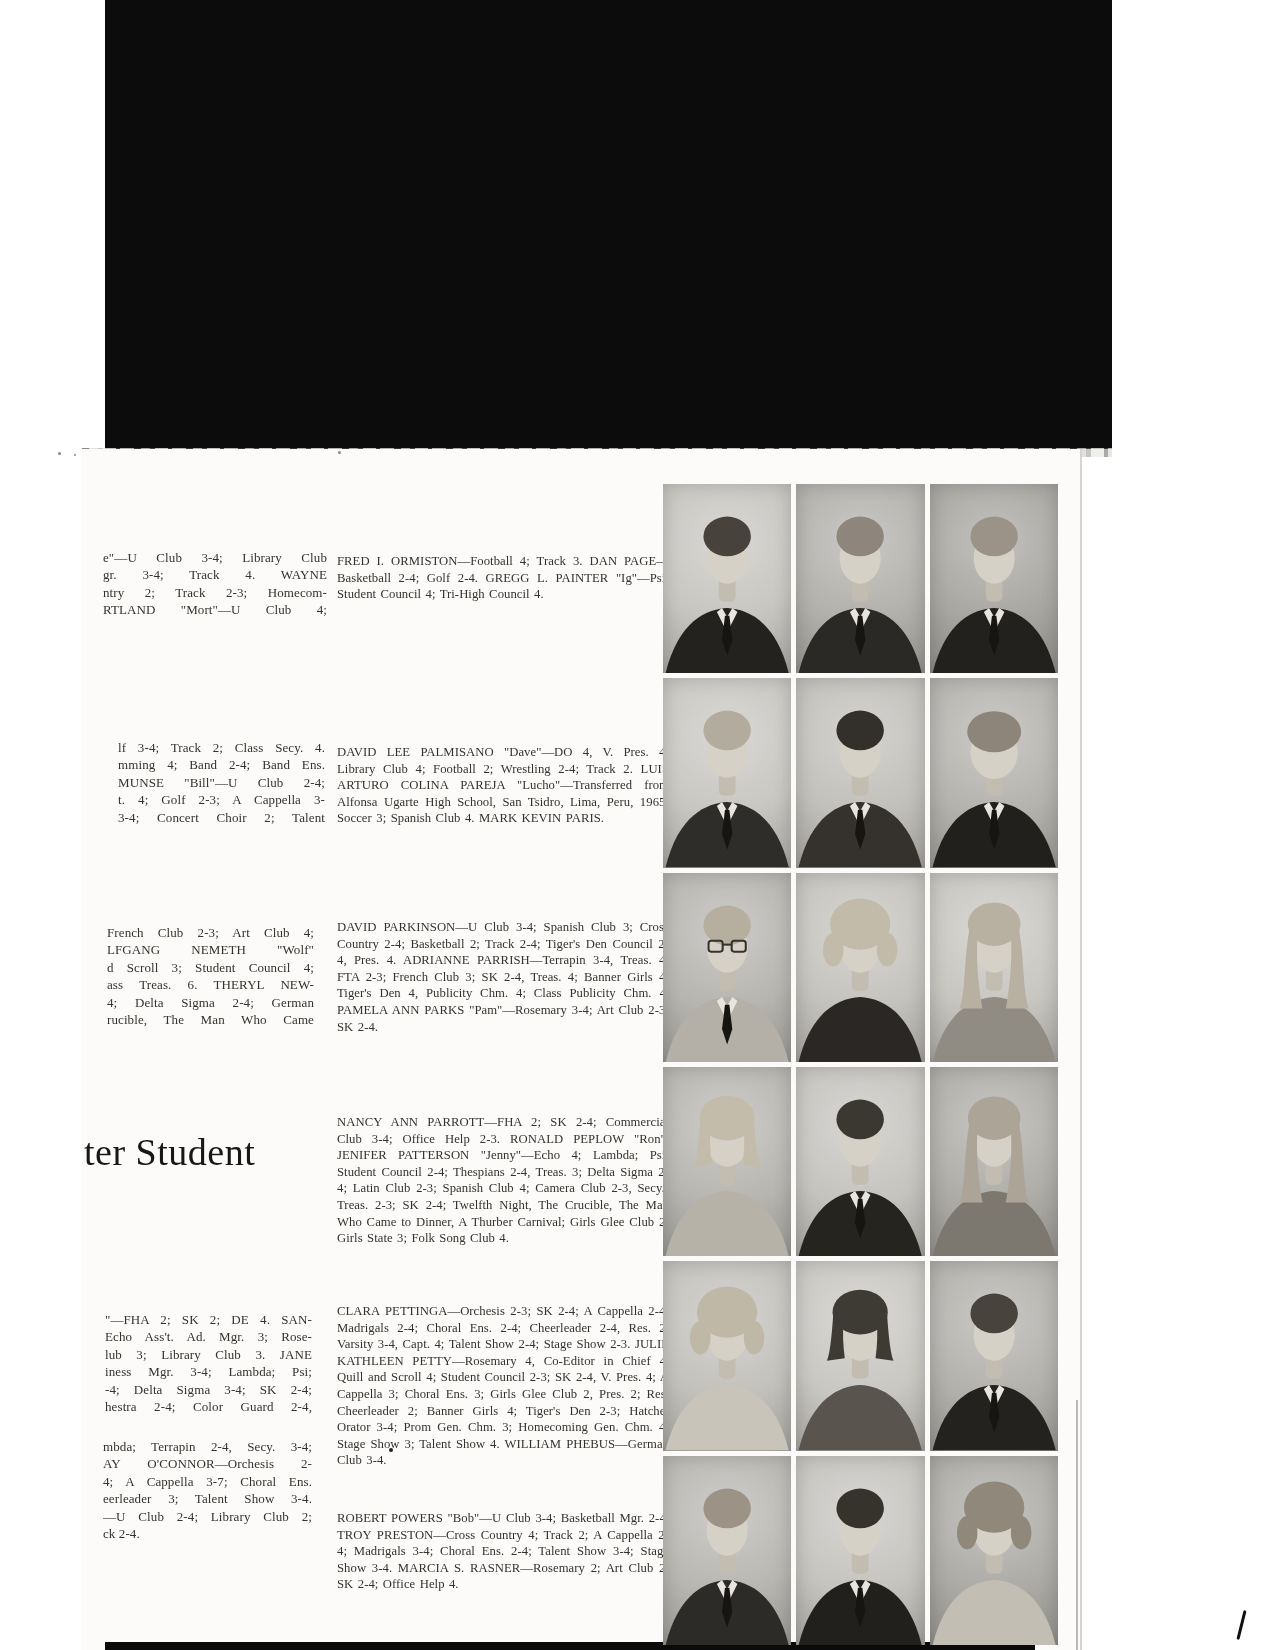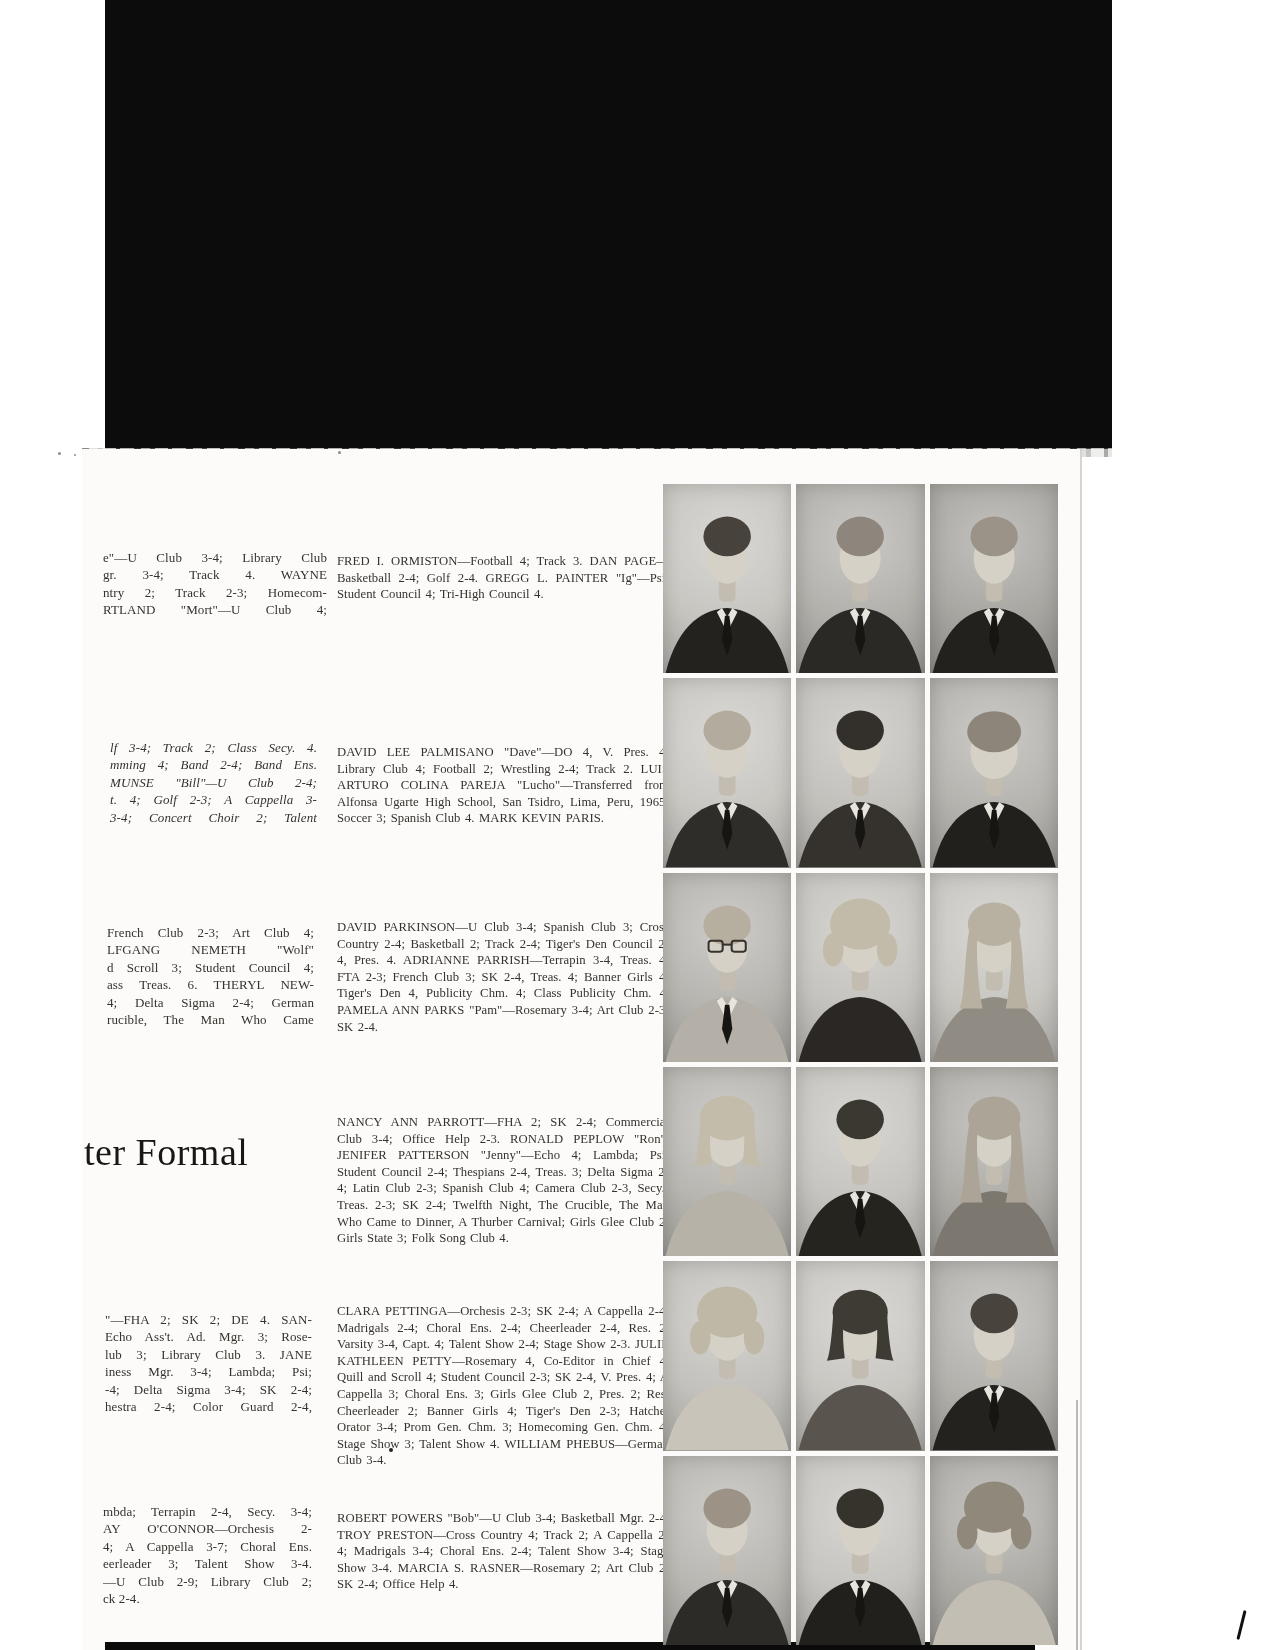--- a/index.html
+++ b/index.html
@@ -57,21 +57,21 @@
   <div class="speck" style="left:74px;top:454px;width:2px;height:2px;"></div>
   <div class="speck" style="left:338px;top:451px;width:3px;height:3px;"></div>
 
   <div>
     <div class="text-block" style="left:103px;top:549px;width:224px;">
         <div class="cut-line just">e"—U Club 3-4; Library Club</div>
         <div class="cut-line just">gr. 3-4; Track 4. WAYNE</div>
         <div class="cut-line just">ntry 2; Track 2-3; Homecom-</div>
         <div class="cut-line just">RTLAND "Mort"—U Club 4;</div>
       </div>
-    <div class="text-block" style="left:110px;top:739px;width:207px;font-style:italic;">
+    <div class="text-block" style="left:118px;top:739px;width:207px;">
         <div class="cut-line just">lf 3-4; Track 2; Class Secy. 4.</div>
         <div class="cut-line just">mming 4; Band 2-4; Band Ens.</div>
         <div class="cut-line just">MUNSE "Bill"—U Club 2-4;</div>
         <div class="cut-line just">t. 4; Golf 2-3; A Cappella 3-</div>
         <div class="cut-line just">3-4; Concert Choir 2; Talent</div>
       </div>
     <div class="text-block" style="left:107px;top:924px;width:207px;">
         <div class="cut-line just">French Club 2-3; Art Club 4;</div>
         <div class="cut-line just">LFGANG NEMETH "Wolf"</div>
         <div class="cut-line just">d Scroll 3; Student Council 4;</div>
@@ -80,31 +80,31 @@
         <div class="cut-line just">rucible, The Man Who Came</div>
       </div>
     <div class="text-block" style="left:105px;top:1311px;width:207px;">
         <div class="cut-line just">"—FHA 2; SK 2; DE 4. SAN-</div>
         <div class="cut-line just">Echo Ass't. Ad. Mgr. 3; Rose-</div>
         <div class="cut-line just">lub 3; Library Club 3. JANE</div>
         <div class="cut-line just">iness Mgr. 3-4; Lambda; Psi;</div>
         <div class="cut-line just">-4; Delta Sigma 3-4; SK 2-4;</div>
         <div class="cut-line just">hestra 2-4; Color Guard 2-4,</div>
       </div>
-    <div class="text-block" style="left:103px;top:1503px;width:209px;">
+    <div class="text-block" style="left:103px;top:1438px;width:209px;">
         <div class="cut-line just">mbda; Terrapin 2-4, Secy. 3-4;</div>
         <div class="cut-line just">AY O'CONNOR—Orchesis 2-</div>
         <div class="cut-line just">4; A Cappella 3-7; Choral Ens.</div>
         <div class="cut-line just">eerleader 3; Talent Show 3-4.</div>
-        <div class="cut-line just">—U Club 2-9; Library Club 2;</div>
+        <div class="cut-line just">—U Club 2-4; Library Club 2;</div>
         <div class="cut-line">ck 2-4.</div>
       </div>
   </div>
 
-  <div class="page-heading">ter Formal</div>
+  <div class="page-heading">ter Student</div>
 
   <div>
     <div class="para" style="left:337px;top:553px;">FRED I. ORMISTON—Football 4; Track 3. DAN PAGE—Basketball 2-4; Golf 2-4. GREGG L. PAINTER "Ig"—Psi; Student Council 4; Tri-High Council 4.</div>
     <div class="para" style="left:337px;top:744px;">DAVID LEE PALMISANO "Dave"—DO 4, V. Pres. 4; Library Club 4; Football 2; Wrestling 2-4; Track 2. LUIS ARTURO COLINA PAREJA "Lucho"—Transferred from Alfonsa Ugarte High School, San Tsidro, Lima, Peru, 1965; Soccer 3; Spanish Club 4. MARK KEVIN PARIS.</div>
     <div class="para" style="left:337px;top:919px;">DAVID PARKINSON—U Club 3-4; Spanish Club 3; Cross Country 2-4; Basketball 2; Track 2-4; Tiger's Den Council 2-4, Pres. 4. ADRIANNE PARRISH—Terrapin 3-4, Treas. 4; FTA 2-3; French Club 3; SK 2-4, Treas. 4; Banner Girls 4; Tiger's Den 4, Publicity Chm. 4; Class Publicity Chm. 4. PAMELA ANN PARKS "Pam"—Rosemary 3-4; Art Club 2-3; SK 2-4.</div>
     <div class="para" style="left:337px;top:1114px;">NANCY ANN PARROTT—FHA 2; SK 2-4; Commercial Club 3-4; Office Help 2-3. RONALD PEPLOW "Ron". JENIFER PATTERSON "Jenny"—Echo 4; Lambda; Psi; Student Council 2-4; Thespians 2-4, Treas. 3; Delta Sigma 2-4; Latin Club 2-3; Spanish Club 4; Camera Club 2-3, Secy.-Treas. 2-3; SK 2-4; Twelfth Night, The Crucible, The Man Who Came to Dinner, A Thurber Carnival; Girls Glee Club 2; Girls State 3; Folk Song Club 4.</div>
     <div class="para" style="left:337px;top:1303px;">CLARA PETTINGA—Orchesis 2-3; SK 2-4; A Cappella 2-4; Madrigals 2-4; Choral Ens. 2-4; Cheerleader 2-4, Res. 2, Varsity 3-4, Capt. 4; Talent Show 2-4; Stage Show 2-3. JULIE KATHLEEN PETTY—Rosemary 4, Co-Editor in Chief 4, Quill and Scroll 4; Student Council 2-3; SK 2-4, V. Pres. 4; A Cappella 3; Choral Ens. 3; Girls Glee Club 2, Pres. 2; Res. Cheerleader 2; Banner Girls 4; Tiger's Den 2-3; Hatchet Orator 3-4; Prom Gen. Chm. 3; Homecoming Gen. Chm. 4; Stage Show 3; Talent Show 4. WILLIAM PHEBUS—German Club 3-4.</div>
     <div class="para" style="left:337px;top:1510px;">ROBERT POWERS "Bob"—U Club 3-4; Basketball Mgr. 2-4. TROY PRESTON—Cross Country 4; Track 2; A Cappella 2-4; Madrigals 3-4; Choral Ens. 2-4; Talent Show 3-4; Stage Show 3-4. MARCIA S. RASNER—Rosemary 2; Art Club 2; SK 2-4; Office Help 4.</div>
   </div>
 

